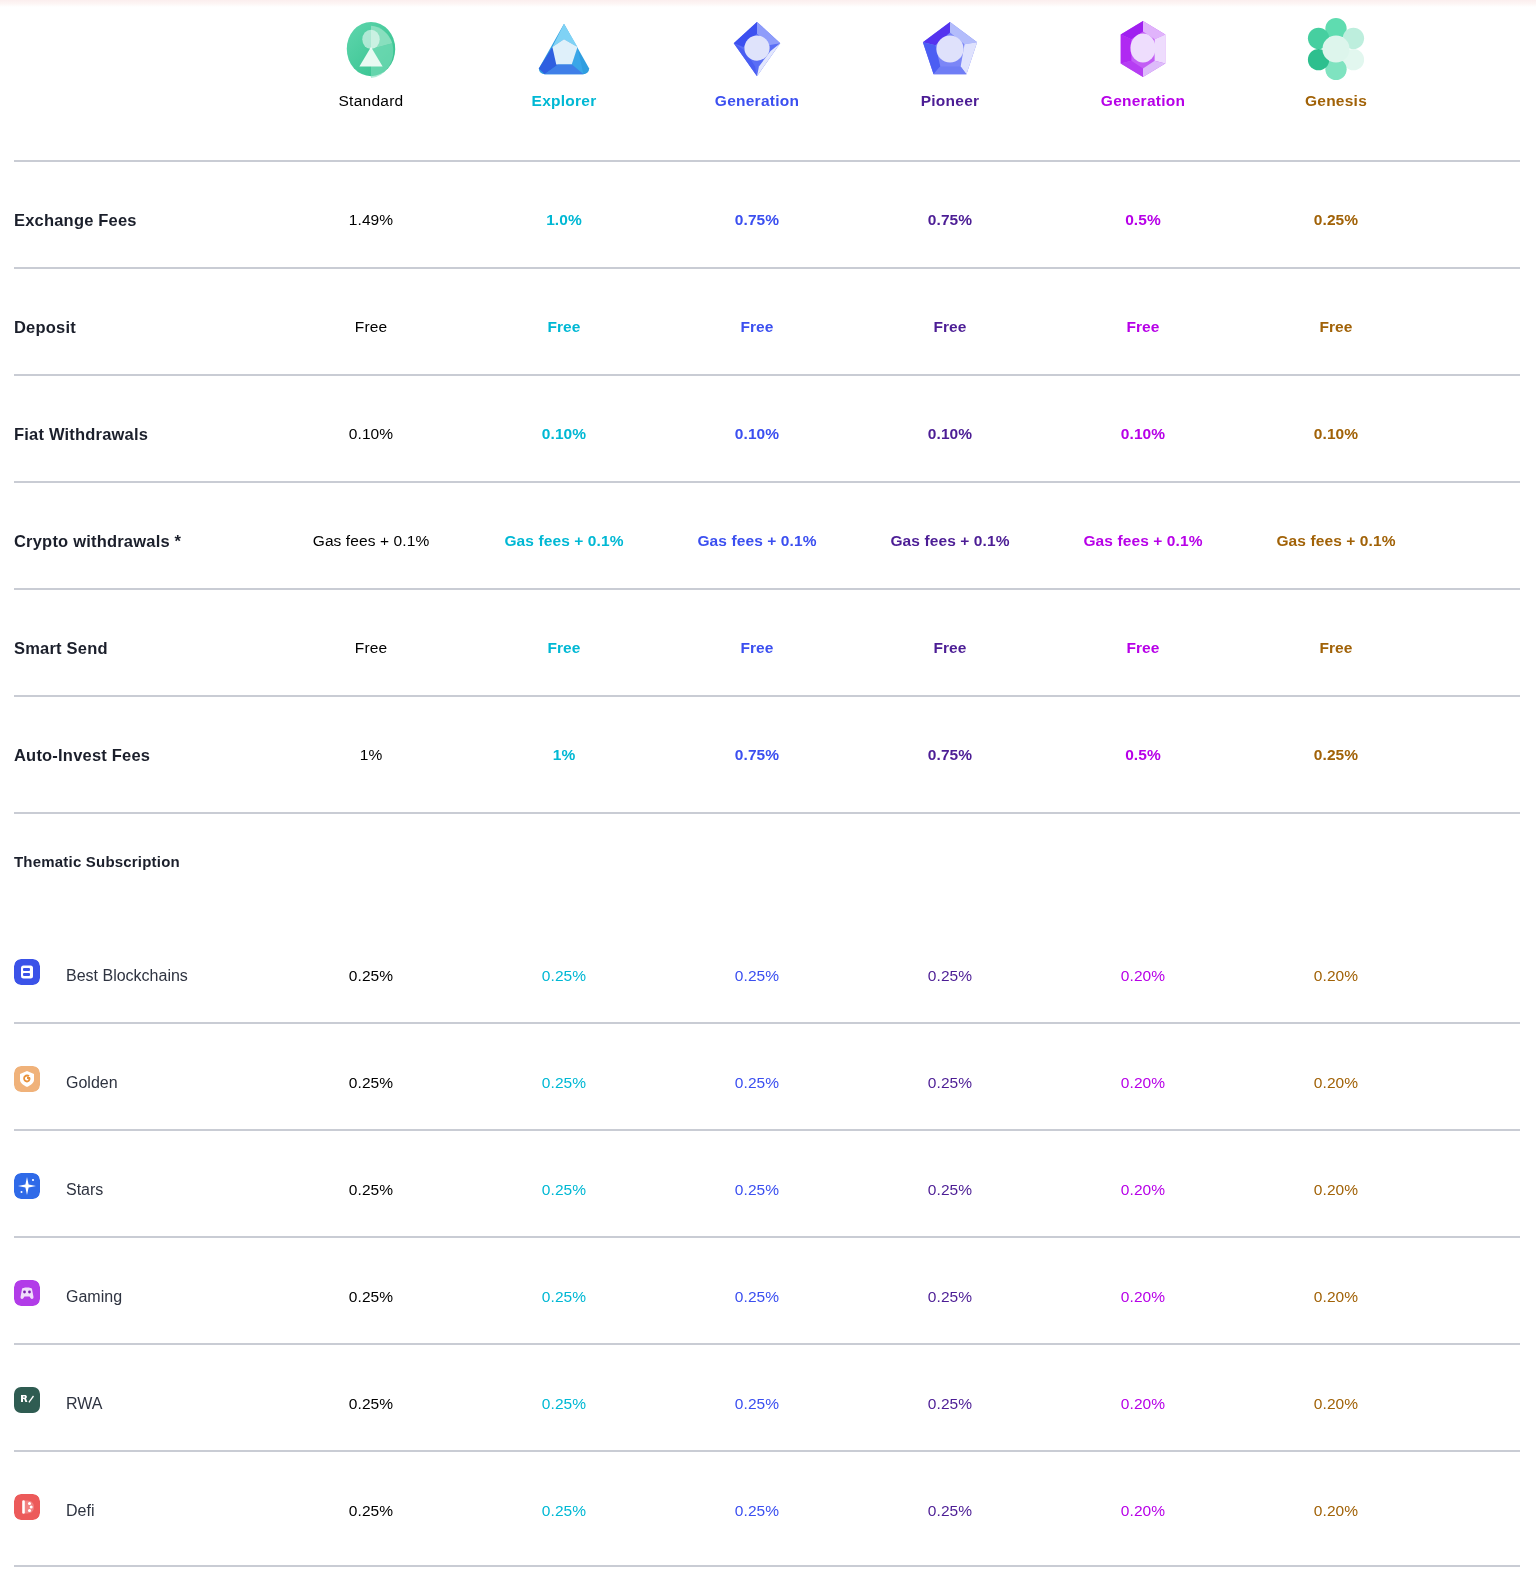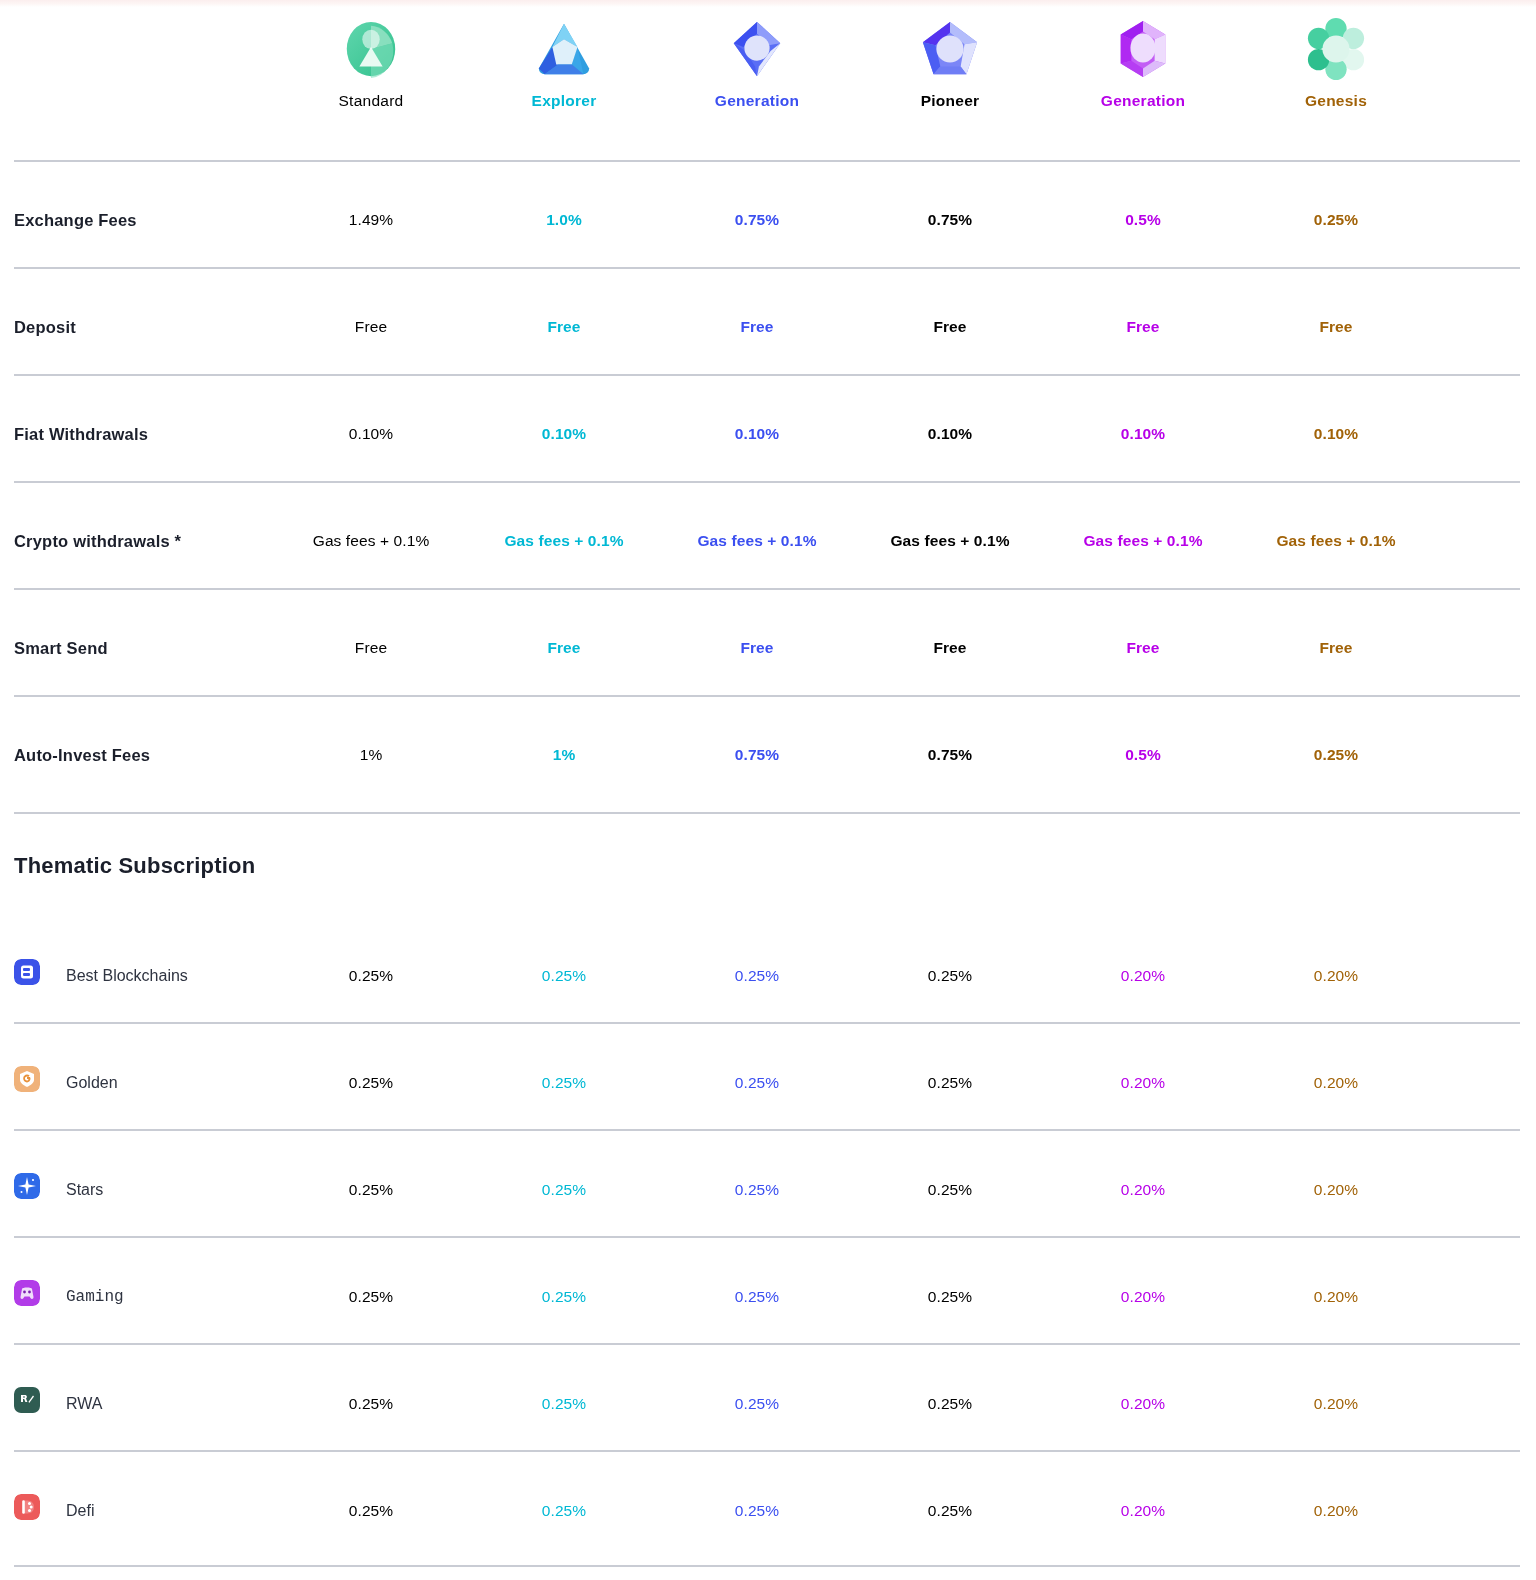--- a/index.html
+++ b/index.html
@@ -61,21 +61,21 @@
     font-size: 15.5px;
     font-weight: 700;
     letter-spacing: 0.1px;
     transform: translateX(-50%);
   }
 
   
   .t-standard   { color: #000000; font-weight: 400; }
   .t-explorer   { color: #00b8d4; }
   .t-community  { color: #3b4ff0; }
-  .t-pioneer    { color: #000000; }
+  .t-pioneer    { color: #4c1d95; }
   .t-generation { color: #b700e8; }
   .t-genesis    { color: #a16207; }
 
   
   .hdr-col {
     position: absolute;
     top: 18px;
     width: 190px;
     transform: translateX(-50%);
     text-align: center;
@@ -91,21 +91,21 @@
     font-size: 15.5px;
     font-weight: 700;
     letter-spacing: 0.25px;
   }
   .hdr-label.t-standard { font-weight: 400; font-size: 15.5px; }
 
   
   .section-title {
     position: absolute;
     left: 14px;
-    font-size: 22px;
+    font-size: 15px;
     font-weight: 700;
     letter-spacing: 0.2px;
     color: #1b1f2b;
   }
 
   .theme-icon {
     position: absolute;
     left: 14px;
     width: 26px;
     height: 26px;
@@ -347,21 +347,21 @@
   <div class="row" style="top:1236px; height:107px;">
     <div class="rule" style="top:0px;"></div>
     <div class="theme-icon" style="top:44px;">
       <svg viewBox="0 0 26 26" width="26" height="26">
         <rect width="26" height="26" rx="7" fill="#b23ce8"></rect>
         <path d="M8 9 C8 7 18 7 18 9 L19.5 17 C19.7 19 17.5 19.6 16.5 18 L15.5 16.5 H10.5 L9.5 18 C8.5 19.6 6.3 19 6.5 17 Z" fill="#f0ddfa"></path>
         <circle cx="10.5" cy="12" r="1.4" fill="#7a1fb0"></circle>
         <circle cx="15.5" cy="12" r="1.4" fill="#7a1fb0"></circle>
       </svg>
     </div>
-    <div class="theme-name" style="top:52px;font-family:Liberation Mono, monospace;">Gaming</div>
+    <div class="theme-name" style="top:52px;">Gaming</div>
     <div class="cell theme-cell t-standard" style="left:371px;  top:52px;">0.25%</div>
     <div class="cell theme-cell t-explorer" style="left:564px;  top:52px;">0.25%</div>
     <div class="cell theme-cell t-community" style="left:757px;  top:52px;">0.25%</div>
     <div class="cell theme-cell t-pioneer" style="left:950px;  top:52px;">0.25%</div>
     <div class="cell theme-cell t-generation" style="left:1143px; top:52px;">0.20%</div>
     <div class="cell theme-cell t-genesis" style="left:1336px; top:52px;">0.20%</div>
   </div>
 
   <div class="row" style="top:1343px; height:107px;">
     <div class="rule" style="top:0px;"></div>

